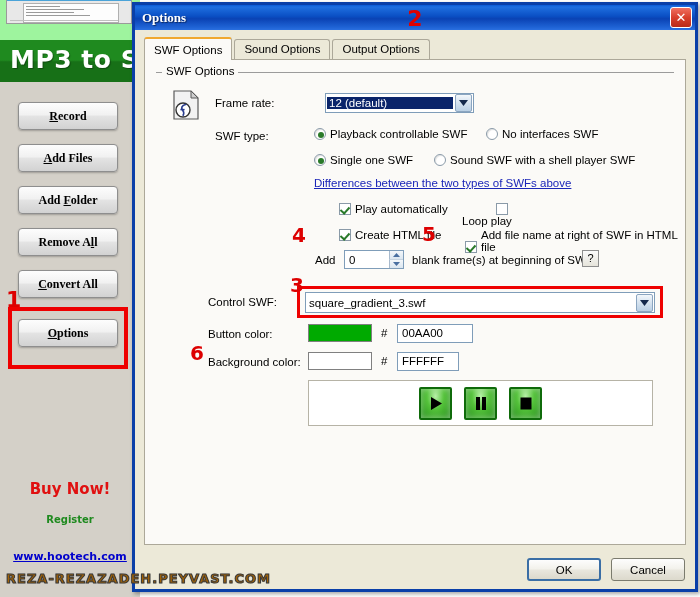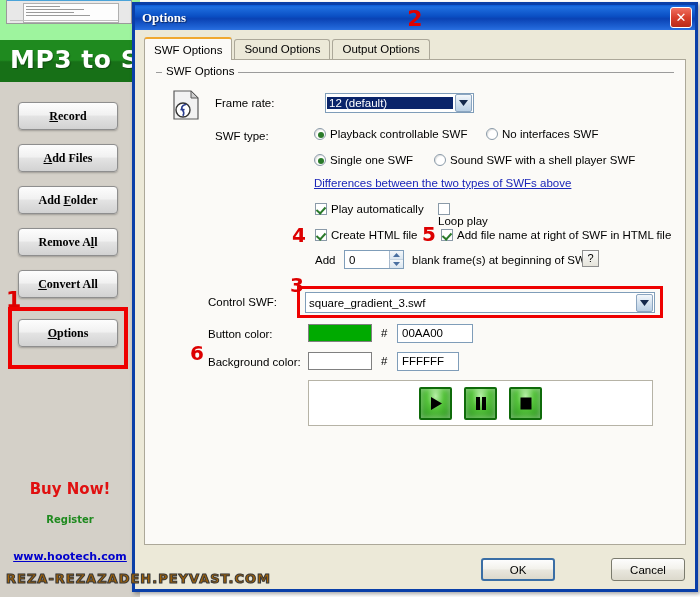--- a/index.html
+++ b/index.html
@@ -181,21 +181,21 @@
     width: 12px; height: 12px; border-radius: 50%;
     background: #fff; border: 1px solid #8a9aa8;
     margin-right: 4px; position: relative; flex: none;
     box-shadow: inset 1px 1px 1px rgba(0,0,0,0.12);
   }
   .radio.on::after {
     content: ""; position: absolute; left: 3px; top: 3px;
     width: 6px; height: 6px; border-radius: 50%; background: #2a7a2a;
   }
 
-  .check-wrap { position: absolute; display: flex; align-items: flex-start; }
+  .check-wrap { position: absolute; display: flex; align-items: flex-end; margin-left: 24px; }
   .chk {
     width: 12px; height: 12px; background: #fff; border: 1px solid #8a9aa8;
     margin-right: 4px; position: relative; flex: none;
   }
   .chk.on::after {
     content: ""; position: absolute; left: 2px; top: 1px;
     width: 4px; height: 7px; border: solid #2a7a2a;
     border-width: 0 2px 2px 0; transform: rotate(42deg);
   }
 
@@ -238,21 +238,21 @@
   .pbtn {
     width: 33px; height: 33px; margin: 0 6px;
     background: radial-gradient(ellipse at 50% 25%, #b8f0a8 0%, #54c23a 42%, #1f8a14 100%);
     border: 2px solid #0f6b0a; border-radius: 2px;
     display: flex; align-items: center; justify-content: center;
     box-shadow: inset 0 0 6px rgba(255,255,255,0.5);
   }
 
   .redhl { position: absolute; border: 3px solid #ee0000; }
 
-  .okcancel { position: absolute; right: 10px; bottom: 8px; display: flex; gap: 46px; }
+  .okcancel { position: absolute; right: 10px; bottom: 8px; display: flex; }
   .dbtn {
     width: 74px; height: 23px; margin-left: 10px;
     background: linear-gradient(180deg,#fdfdfd 0%, #f3f2ec 45%, #e8e6dd 55%, #dcd9cc 100%);
     border: 1px solid #7b7b6e; border-radius: 3px;
     font-size: 11.5px; display: flex; align-items: center; justify-content: center;
     font-family: "Liberation Sans", sans-serif; cursor: default;
   }
   .dbtn.default { border: 2px solid #3a6ea5; }
 </style>
 </head>

